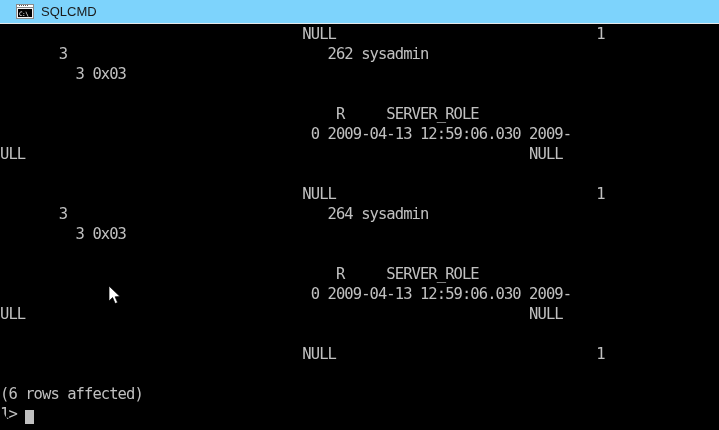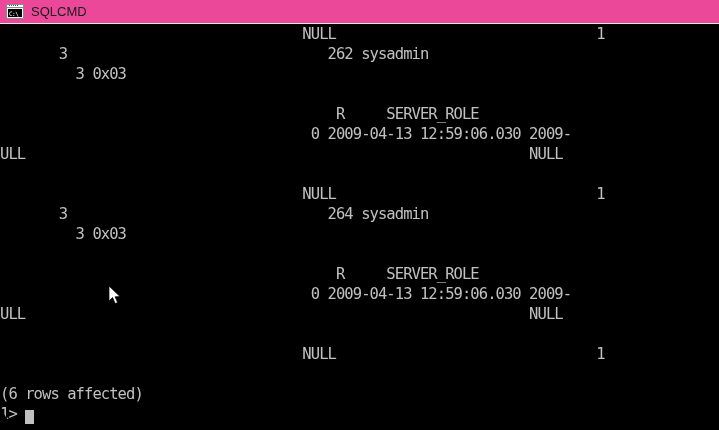--- a/index.html
+++ b/index.html
@@ -22,25 +22,25 @@
     background: #000000;
     overflow: hidden;
   }
 
   
   #titlebar {
     position: absolute;
     left: 0; top: 0;
     width: 719px;
     height: 24px;
-    background: #ec4899;
+    background: #7dd3fc;
     border-bottom: 1px solid #e8e8e8;
     display: flex;
     align-items: center;
-    padding-left: 6px;
+    padding-left: 16px;
     box-sizing: border-box;
   }
 
   .console-icon {
     width: 18px;
     height: 15px;
     position: relative;
     flex: 0 0 auto;
     background: #f2f2f2;
     border: 1px solid #8a8a8a;

